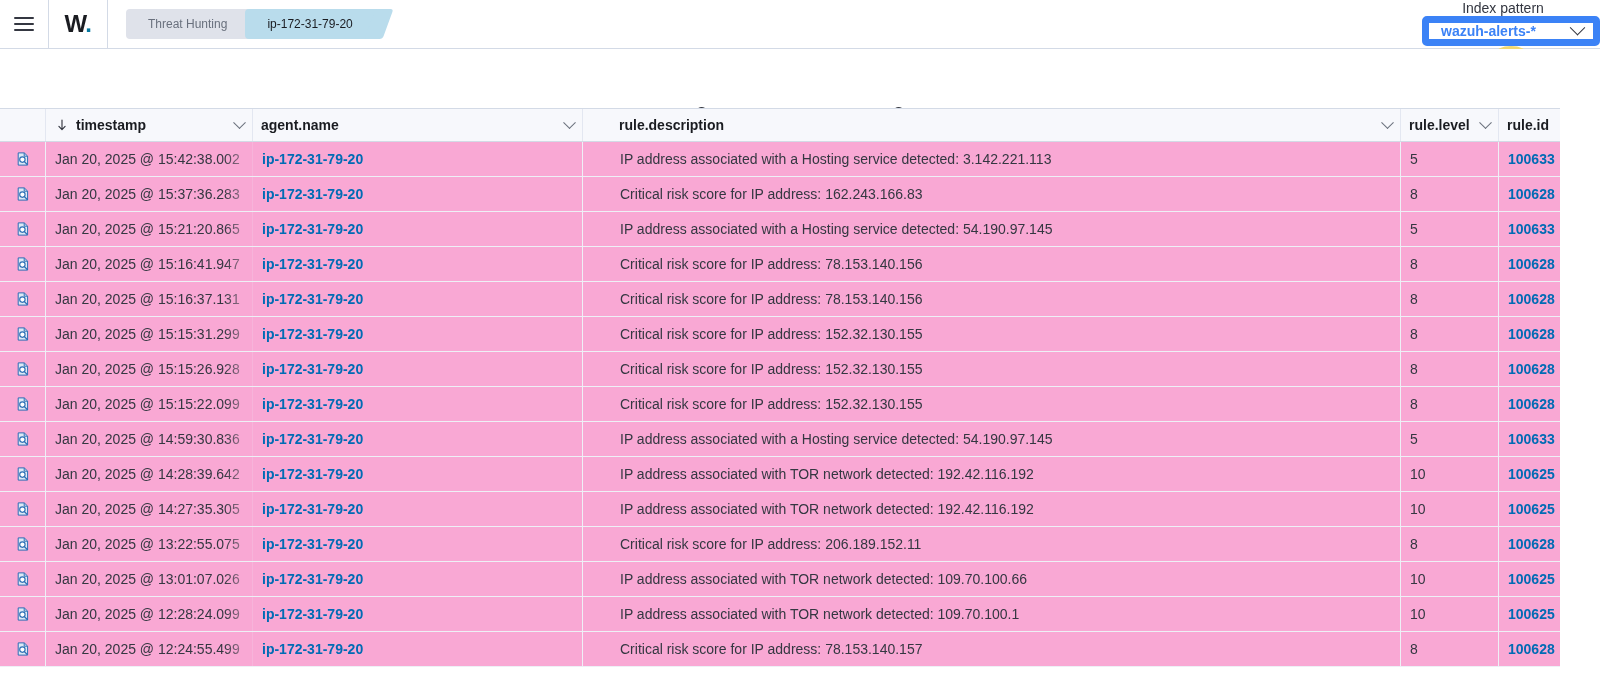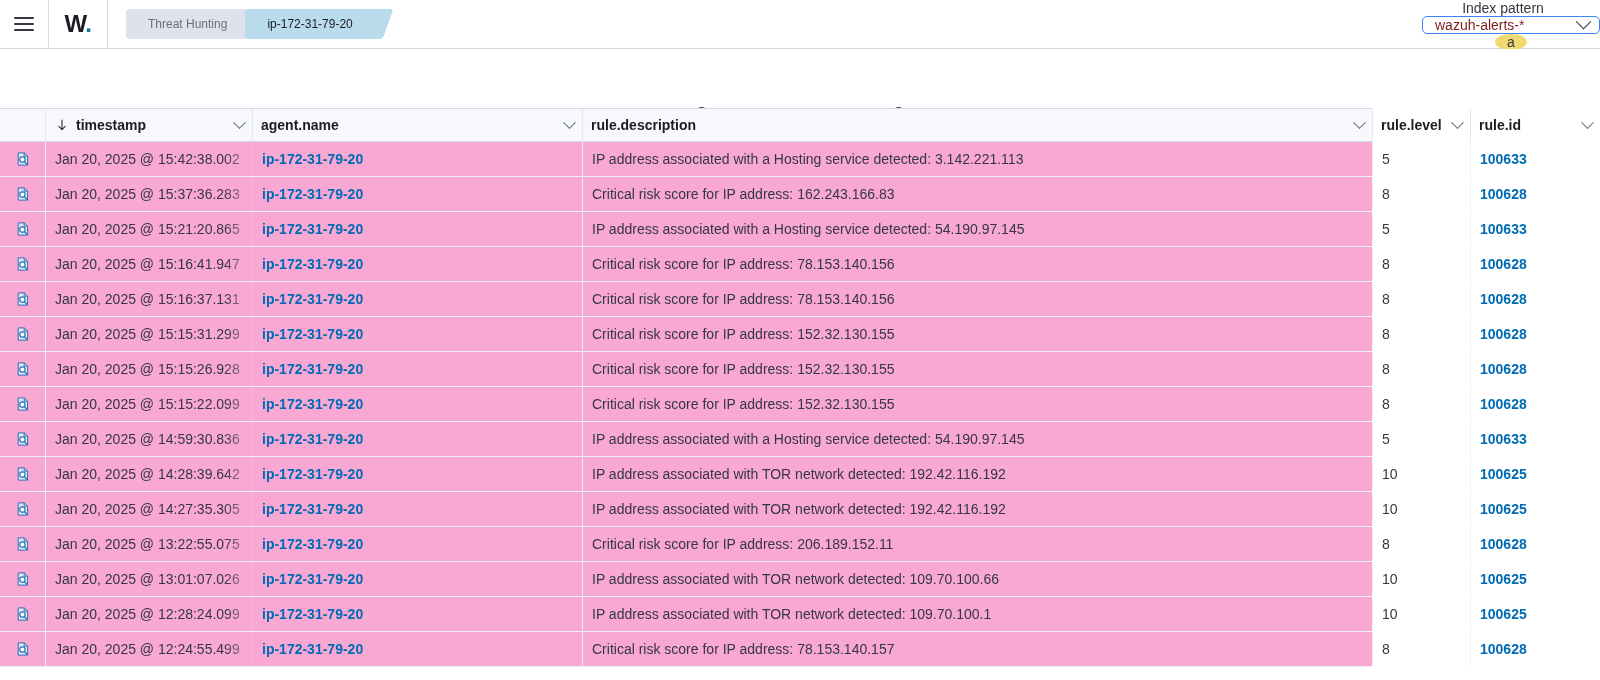--- a/index.html
+++ b/index.html
@@ -83,29 +83,30 @@
 
   .hdr-right {
     margin-left: auto;
     display: flex; align-items: center; height: 49px; flex-direction: column;
   }
   .index-label {
     font-size: 14px; color: #343741; margin-right: 16px;
   }
   .index-select {
     width: 178px; height: 32px;
-    border: 1px solid #3b82f6;
+    border: 7px solid #3b82f6;
     border-radius: 5px;
     background: #ffffff;
     display: flex; align-items: center;
     padding: 0 10px 0 12px;
     font-size: 14px;
-    color: #7f1d1d;
+    color: #3b82f6;
     cursor: pointer;
     box-shadow: 0 1px 1px -1px rgba(152,162,179,.2);
+    font-weight: bold;
   }
   .index-select .val { flex: 1; }
   .chev {
     width: 11px; height: 11px;
     border-right: 1.6px solid #343741;
     border-bottom: 1.6px solid #343741;
     transform: rotate(45deg) translate(-2px,-2px);
     flex: none;
   }
   .hdr-sep { width: 1px; height: 49px; background: #d3dae6; margin: 0 0 0 18px; }
@@ -150,21 +151,21 @@
   }
   .tb-item.link { color: #006bb4; }
   .tb-item.bold { font-weight: bold; color: #1a1c21; }
   .tb-item.plain { color: #343741; }
   .ic { width: 16px; height: 16px; flex: none; display: block; }
 
   
   .grid {
     position: absolute;
     top: 108px; left: 0;
-    width: 1372px;
+    width: 1560px;
   }
   .grid-header {
     display: flex;
     height: 34px;
     background: #f7f8fc;
     border-top: 1px solid #d3dae6;
     border-bottom: 1px solid #d3dae6;
   }
   .hcell {
     display: flex; align-items: center;
@@ -181,21 +182,21 @@
   .hcell .hchev {
     flex: none; width: 9px; height: 9px;
     border-right: 1.5px solid #6a717d;
     border-bottom: 1.5px solid #6a717d;
     transform: rotate(45deg) translate(-2px,-2px);
     margin-left: 6px;
   }
   .c-expand { width: 46px; flex: none; }
   .c-ts     { width: 207px; flex: none; }
   .c-agent  { width: 330px; flex: none; }
-  .c-desc   { width: 790px; flex: none; }
+  .c-desc   { width: 790px; flex: none; margin-left: 28px; }
   .c-level  { width: 98px; flex: none; }
   .c-id     { width: 129px; flex: none; border-right: none; }
 
   .row {
     display: flex;
     height: 35px;
     border-bottom: 1px solid #eef0f6;
     background: #f9a8d4;
   }
   .cell {

